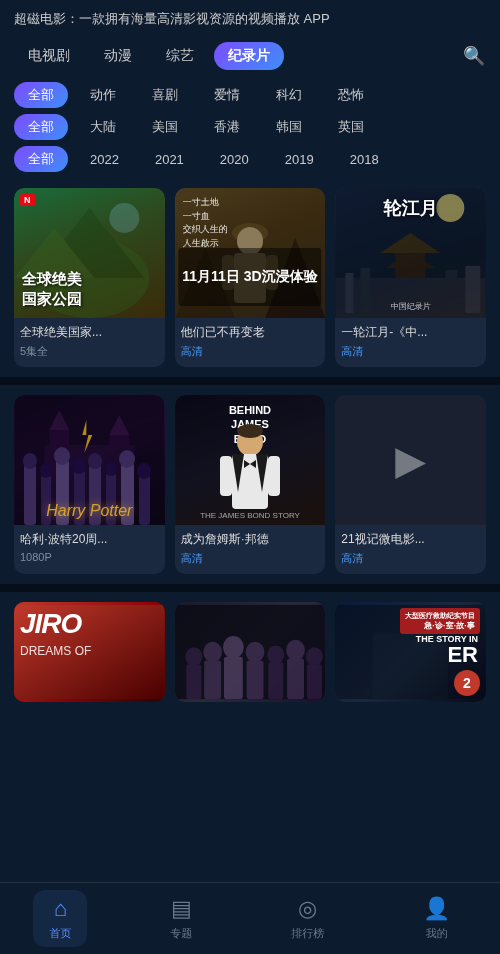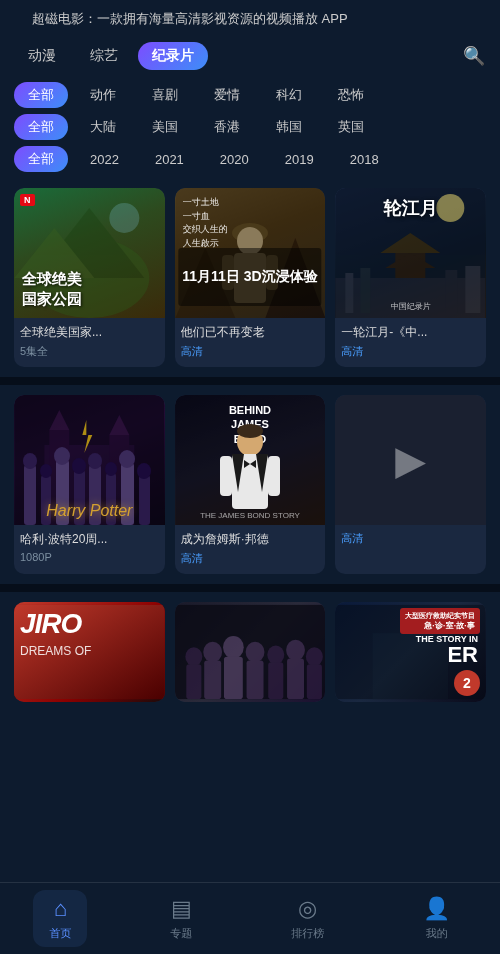--- a/index.html
+++ b/index.html
@@ -9,21 +9,21 @@
       min-height: 954px;
       background: #0d1b2e;
       font-family: 'PingFang SC', 'Microsoft YaHei', sans-serif;
       color: #fff;
       overflow-x: hidden;
     }
 
     
     .header {
       background: #0d1b2e;
-      padding: 10px 32px 0;
+      padding: 10px 14px 0;
     }
     .header-title {
       font-size: 13px;
       color: #ccc;
       line-height: 1.4;
       margin-bottom: 8px;
     }
 
     
     .nav-tabs {
@@ -250,20 +250,21 @@
     }
   </style>
 </head>
 <body>
 
 <div class="header">
   <div class="header-title">超磁电影：一款拥有海量高清影视资源的视频播放 APP</div>
 </div>
 
 <div class="nav-tabs">
+  <div class="nav-tab">电视剧</div>
   <div class="nav-tab">动漫</div>
   <div class="nav-tab">综艺</div>
   <div class="nav-tab active">纪录片</div>
   <div class="nav-search">🔍</div>
 </div>
 
 <div class="filter-section">
   <div class="filter-row">
     <div class="filter-btn active">全部</div>
     <div class="filter-btn">动作</div>
@@ -460,20 +461,21 @@
         <div class="movie-title">成为詹姆斯·邦德</div>
         <div class="movie-badge blue">高清</div>
       </div>
     </div>
 
     <div class="movie-card">
       <div class="movie-poster" style="background:#1a2030;display:flex;align-items:center;justify-content:center;">
         <div style="font-size:40px;color:rgba(255,255,255,0.4);">▶</div>
       </div>
       <div class="movie-info">
+        <div class="movie-title">21视记微电影...</div>
         <div class="movie-badge blue">高清</div>
       </div>
     </div>
   </div>
 </div>
 
 <div class="divider-section"></div>
 
 <div class="preview-section">
   <div class="preview-grid">

